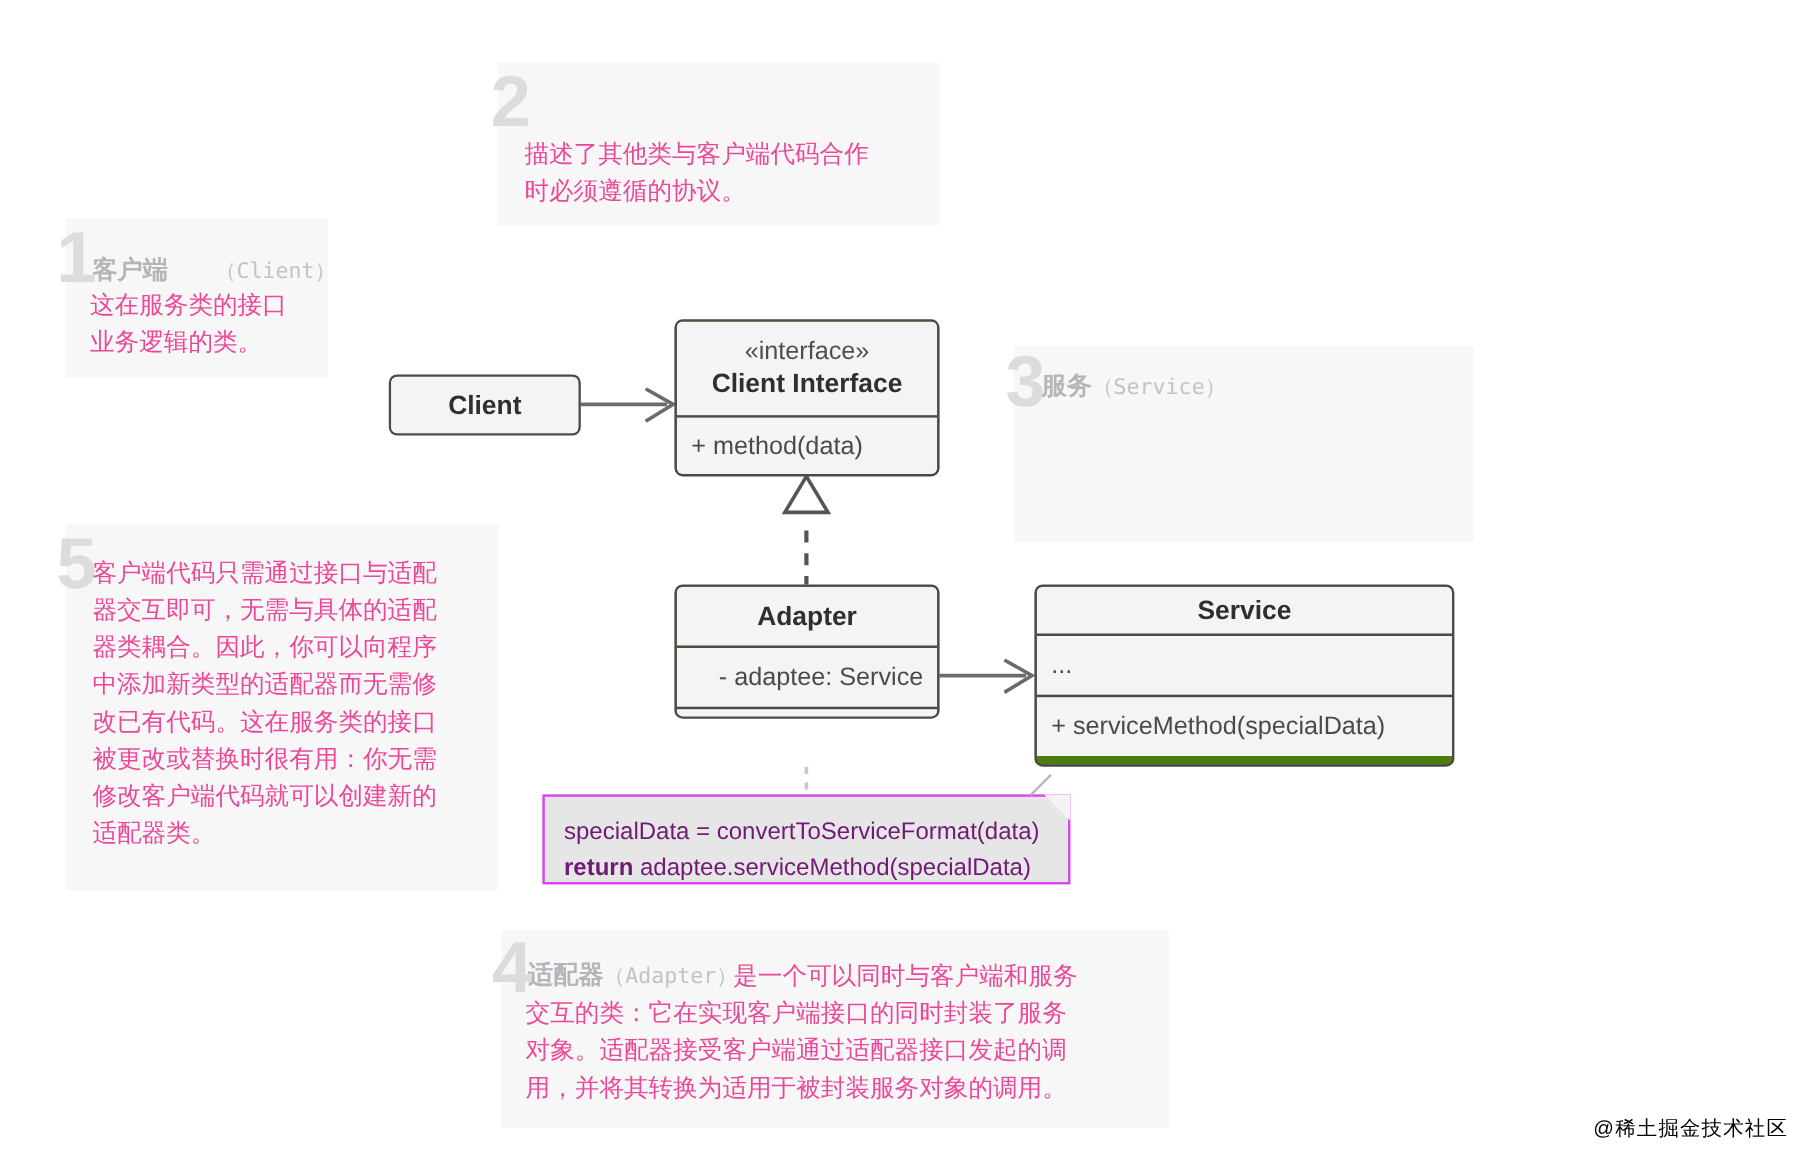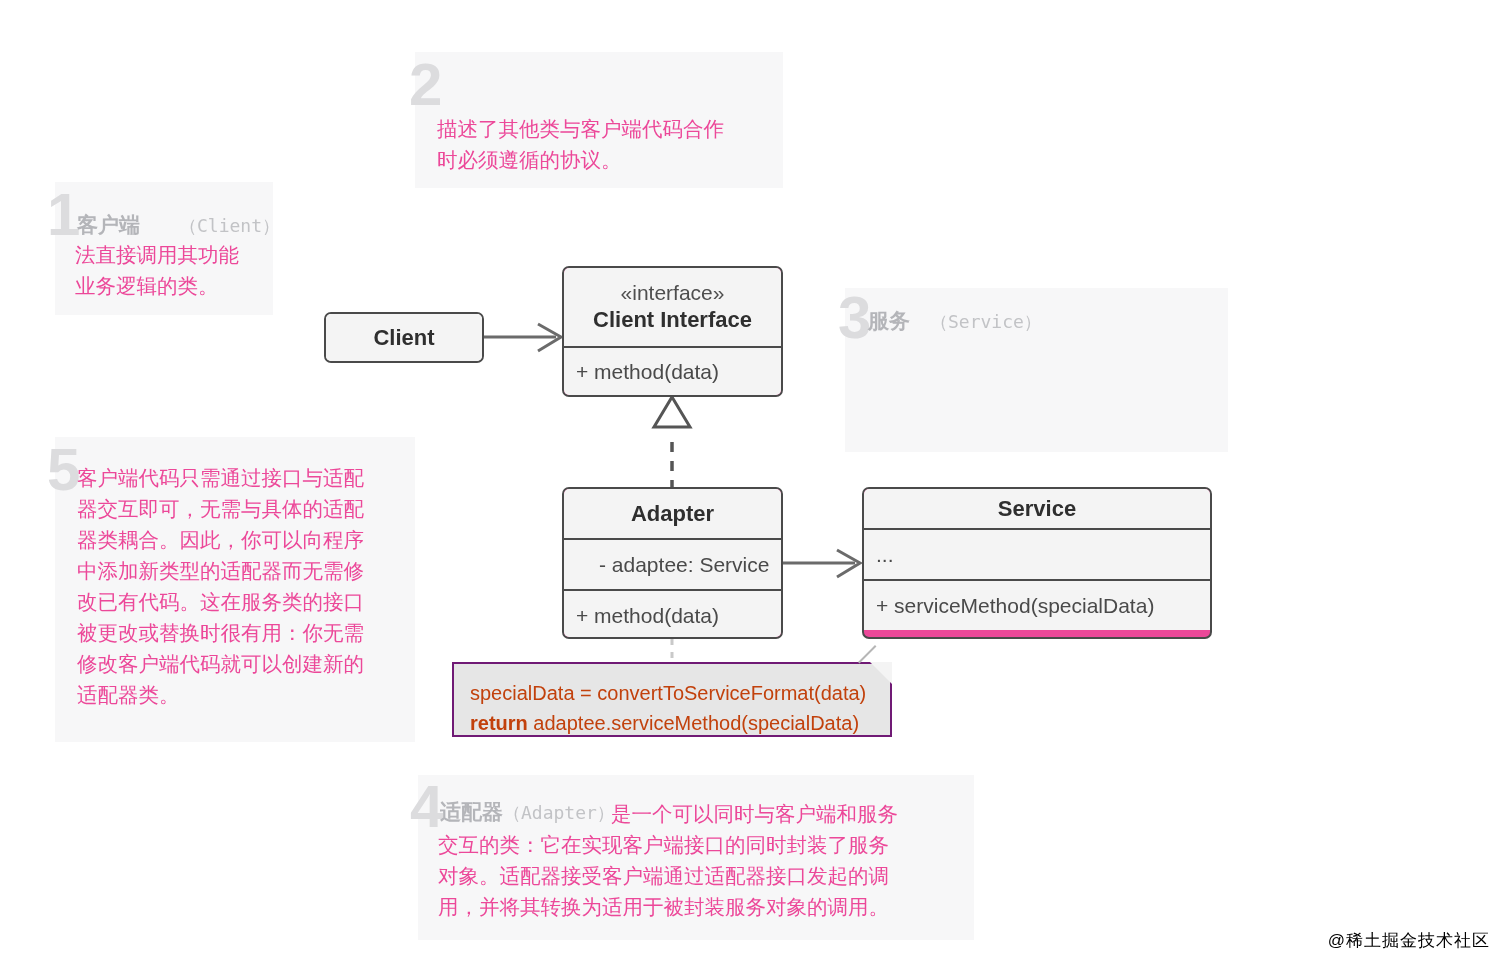--- a/index.html
+++ b/index.html
@@ -40,21 +40,21 @@
     line-height: 31px;
     white-space: pre-line;
   }
 
   
   .uml-box {
     position: absolute;
     box-sizing: border-box;
     border: 2.5px solid #4a4a4a;
     border-radius: 7px;
-    background: #ec4899;
+    background: #4d7c0f;
     overflow: hidden;
   }
   .uml-row {
     box-sizing: border-box;
     display: flex;
     align-items: center;
     background: #f4f4f4;
   }
   .uml-row + .uml-row {
     border-top: 2.5px solid #4a4a4a;
@@ -82,22 +82,22 @@
     font-size: 21px;
     padding-left: 12px;
     justify-content: flex-start;
   }
 
   
   .code-note {
     position: absolute;
     box-sizing: border-box;
     background: #e6e6e6;
-    border: 2px solid #701a75;
-    color: #c2410c;
+    border: 2px solid #d946ef;
+    color: #701a75;
     font-size: 20px;
     line-height: 30px;
     padding: 14px 18px 12px 16px;
   }
   .code-note .fold {
     position: absolute;
     top: -2px;
     right: -2px;
     width: 0;
     height: 0;
@@ -144,27 +144,27 @@
   <div class="note-panel" style="left:415px; top:52px; width:368px; height:136px;"></div>
   <div class="note-num" style="left:409px; top:55px;">2</div>
   <div class="note-text" style="left:437px; top:113px; width:340px;">描述了其他类与客户端代码合作
 时必须遵循的协议。</div>
 
   <div class="note-panel" style="left:55px; top:182px; width:218px; height:133px;"></div>
   <div class="note-num" style="left:47px; top:185px;">1</div>
   <div style="position:absolute; left:77px; top:211px; font-size:21px; color:#b4b5b9; font-weight:700;">
     <span>客户端</span><span style="font-family:'DejaVu Sans Mono','Liberation Mono',monospace; font-size:18px; font-weight:400; color:#c2c3c6;margin-left:39px;">（Client）</span>
   </div>
-  <div class="note-text" style="left:75px; top:239px; width:195px;">法直接调用其功能
+  <div class="note-text" style="left:75px; top:239px; width:195px;">这在服务类的接口
 业务逻辑的类。</div>
 
   <div class="note-panel" style="left:845px; top:288px; width:383px; height:164px;"></div>
   <div class="note-num" style="left:838px; top:288px;">3</div>
   <div style="position:absolute; left:868px; top:307px; font-size:21px; color:#b4b5b9; font-weight:700;">
-    <span>服务</span><span style="font-family:'DejaVu Sans Mono','Liberation Mono',monospace; font-size:18px; font-weight:400; color:#c2c3c6;margin-left:20px;">（Service）</span>
+    <span>服务</span><span style="font-family:'DejaVu Sans Mono','Liberation Mono',monospace; font-size:18px; font-weight:400; color:#c2c3c6;">（Service）</span>
   </div>
 
   <div class="note-panel" style="left:55px; top:437px; width:360px; height:305px;"></div>
   <div class="note-num" style="left:47px; top:440px;">5</div>
   <div class="note-text" style="left:77px; top:462px; width:330px;">客户端代码只需通过接口与适配
 器交互即可，无需与具体的适配
 器类耦合。因此，你可以向程序
 中添加新类型的适配器而无需修
 改已有代码。这在服务类的接口
 被更改或替换时很有用：你无需
@@ -202,21 +202,21 @@
   </div>
 
   <div class="uml-box" style="left:562px; top:266px; width:221px; height:131px;">
     <div class="uml-row uml-title" style="height:78px;">
       <div class="uml-stereotype">«interface»</div>
       <div class="uml-name">Client Interface</div>
     </div>
     <div class="uml-row uml-member" style="height:50px;">+ method(data)</div>
   </div>
 
-  <div class="uml-box" style="left:562px; top:487px; width:221px; height:152px;">
+  <div class="uml-box" style="left:562px; top:487px; width:221px; height:112px;">
     <div class="uml-row uml-title" style="height:49px;">
       <div class="uml-name">Adapter</div>
     </div>
     <div class="uml-row uml-member" style="height:51px;padding-left:35px;">- adaptee: Service</div>
     <div class="uml-row uml-member" style="height:51px;">+ method(data)</div>
   </div>
 
   <div class="uml-box" style="left:862px; top:487px; width:350px; height:152px;">
     <div class="uml-row uml-title" style="height:39px;">
       <div class="uml-name">Service</div>

